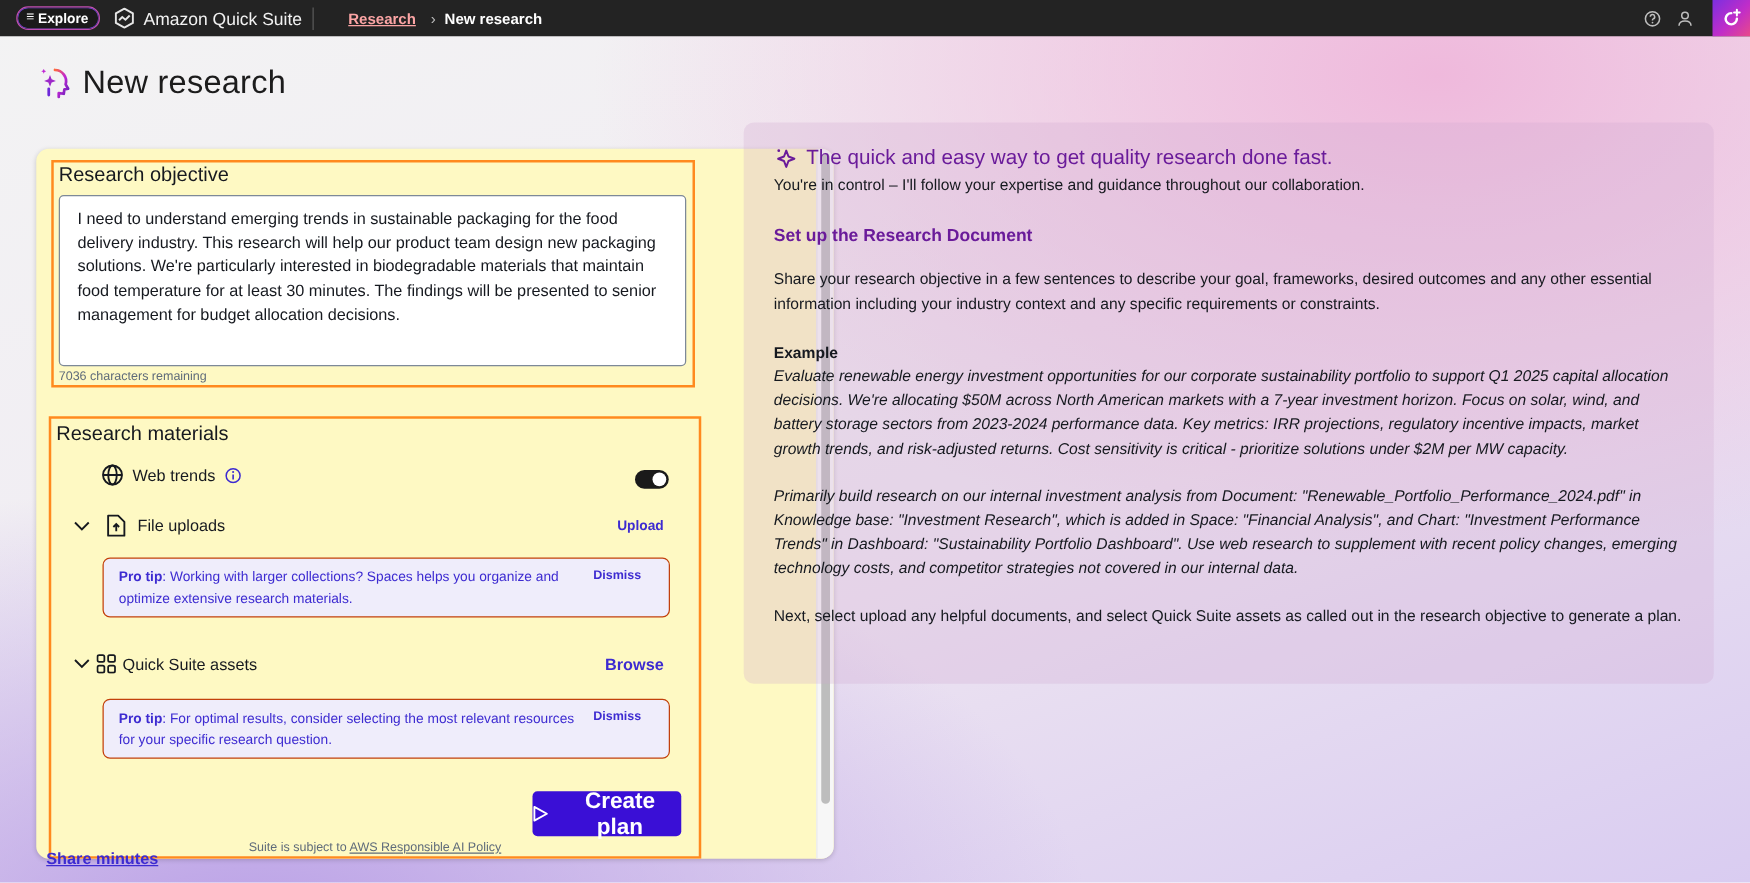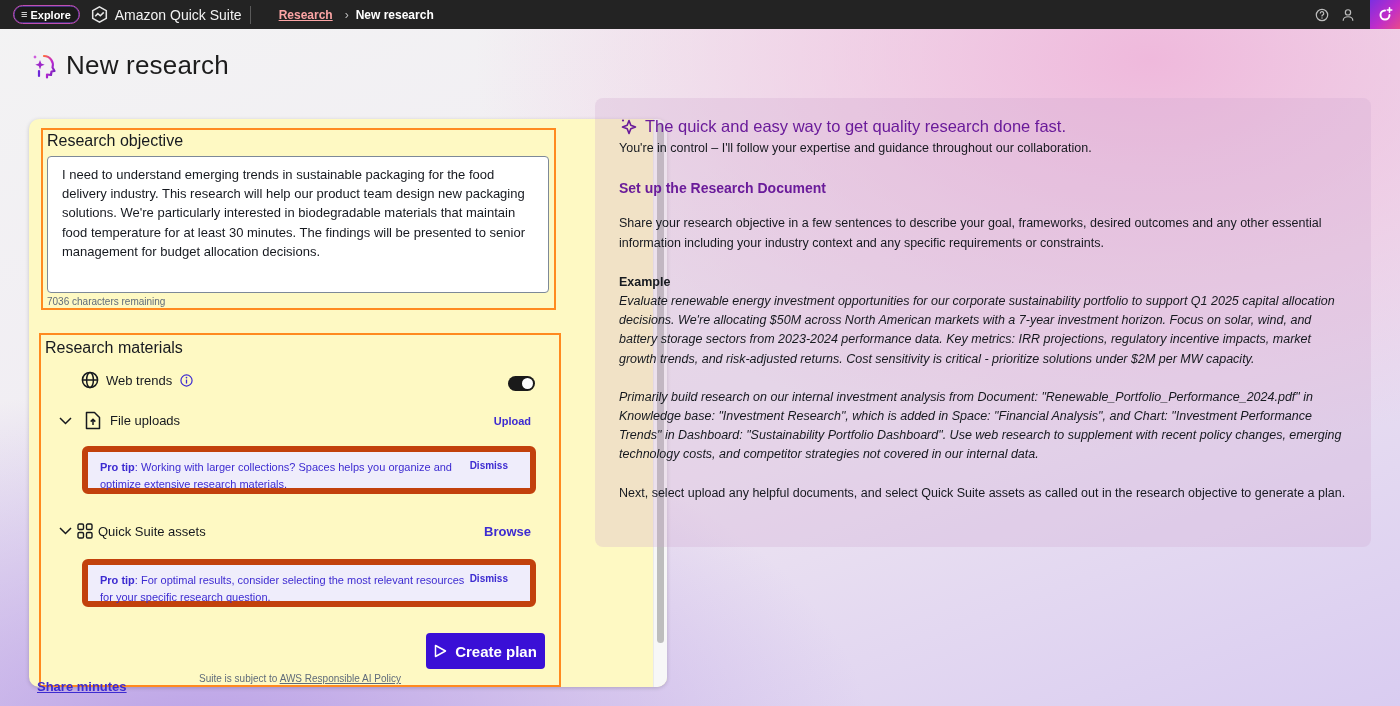--- a/index.html
+++ b/index.html
@@ -74,30 +74,30 @@
   .info-icon { margin-left: 8px; }
   .toggle {
     position: absolute; right: 24px; top: 41px; width: 27px; height: 15px;
     background: #1a1a1a; border-radius: 8px;
   }
   .toggle-knob { position: absolute; right: 2px; top: 2px; width: 11px; height: 11px; background: #fff; border-radius: 50%; }
   .chev { width: 14px; margin-right: 12px; display: flex; align-items: center; }
   .link-action { position: absolute; color: #3d2bd1; font-weight: bold; }
   .tip-box {
     position: absolute; left: 41px; width: 454px; height: 48px;
-    background: #efedfb; border: 6px solid #c2410c; border-radius: 6px;
+    background: #efedfb; border: 1px solid #c2410c; border-radius: 6px;
     color: #3d2bd1; font-size: 11px; line-height: 17px; padding: 7px 12px;
   }
   .tip-text { width: 370px; display: block; }
   .tip-text b { font-weight: bold; }
   .tip-dismiss { position: absolute; right: 22px; top: 5px; font-size: 10px; font-weight: bold; color: #3d2bd1; }
   .create-btn {
     position: absolute; right: 14px; top: 298px; width: 119px; height: 36px;
     background: #3a0fd6; color: #fff; border: none; border-radius: 4px;
-    font-size: 15px; font-weight: bold; display: flex; align-items: center; justify-content: center; gap: 8px;
+    font-size: 18px; font-weight: bold; display: flex; align-items: center; justify-content: center; gap: 8px;
     font-family: "Liberation Sans", sans-serif;
   }
   .usage { position: absolute; left: 0; width: 100%; top: 338px; text-align: center; font-size: 10px; color: #5f6b7a; }
   .usage a { color: #5f6b7a; text-decoration: underline; }
   .share-feedback { position: absolute; left: 37px; top: 679px; font-size: 13px; color: #3d2bd1; text-decoration: underline; font-weight: bold; }
   
   .info-panel {
     position: absolute; left: 595px; top: 98px; width: 776px; height: 449px;
     background: rgba(210, 170, 210, 0.28); border-radius: 8px;
     padding: 19px 24px; font-size: 12.5px; line-height: 19.2px; color: #16191f;

